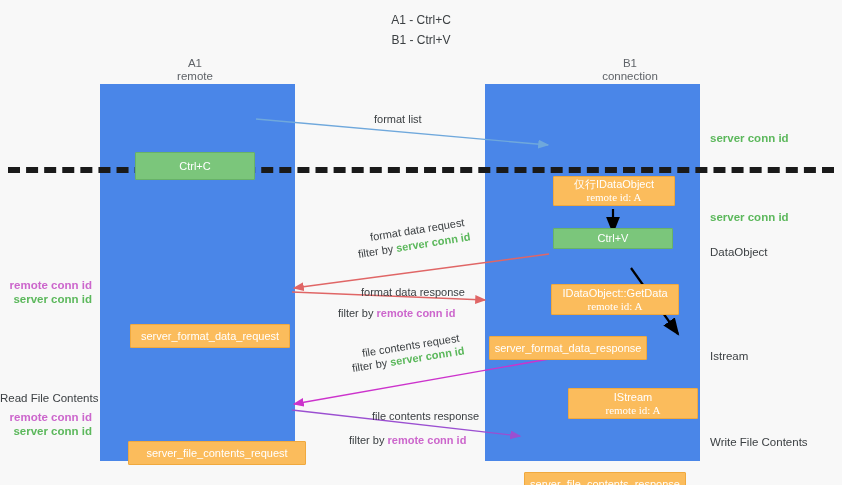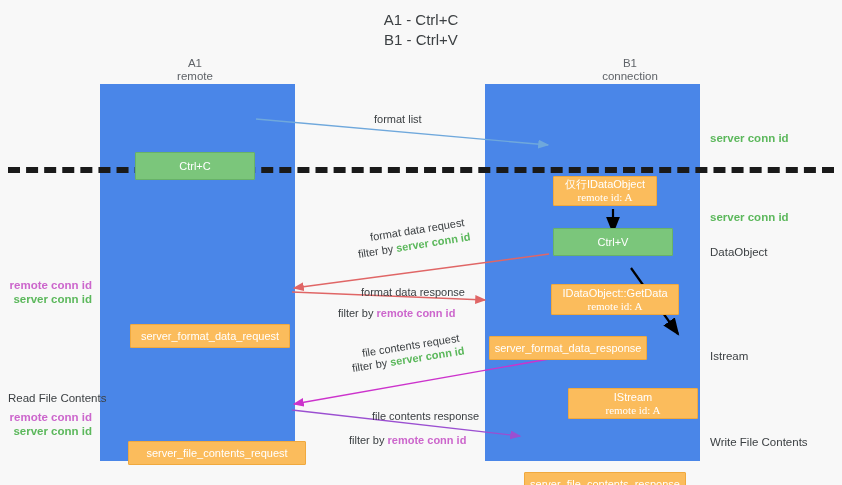--- a/index.html
+++ b/index.html
@@ -15,21 +15,21 @@
     font-family: "Liberation Sans", sans-serif;
     overflow: hidden;
   }
   .abs { position: absolute; }
 
   
   #title {
     left: 0; top: 10px;
     width: 842px;
     text-align: center;
-    font-size: 15px;
+    font-size: 12px;
     color: #3c4043;
     line-height: 20px;
     white-space: pre-line;
   }
 
   
   .col-header {
     width: 210px;
     text-align: center;
     font-size: 11.5px;
@@ -70,39 +70,39 @@
     line-height: 13px;
     border-radius: 1px;
     margin-top: 48px;
   }
   .box.green  { background: #7bc67b; border: 1px solid #68b268; }
   .box.orange { background: #fbb martin; }
   .box.orange { background: #fbbc5c; border: 1px solid #f0a93e; }
   .box .l2 { display: block; font-family: Liberation Serif, serif; }
 
   #box-ctrlc   { left: 135px; top: 104px; width: 120px; height: 28px; }
-  #box-copyobj { left: 553px; top: 128px; width: 104px; height: 30px; }
-  #box-ctrlv   { left: 553px; top: 180px; width: 120px; height: 28px; }
+  #box-copyobj { left: 553px; top: 128px; width: 122px; height: 30px; }
+  #box-ctrlv   { left: 553px; top: 180px; width: 120px; height: 21px; }
   #box-getdata { left: 551px; top: 236px; width: 128px; height: 31px; }
   #box-istream { left: 568px; top: 340px; width: 130px; height: 31px; }
   #box-fmt-req { left: 130px; top: 276px; width: 160px; height: 24px; }
   #box-fmt-res { left: 489px; top: 288px; width: 158px; height: 24px; }
   #box-file-req{ left: 128px; top: 393px; width: 178px; height: 24px; }
   #box-file-res{ left: 524px; top: 424px; width: 162px; height: 24px; }
 
   
   .side-label {
     font-size: 11.5px;
     color: #3c4043;
     white-space: nowrap;
   }
   #lbl-dataobject { left: 710px; top: 246px; }
   #lbl-istream    { left: 710px; top: 350px; }
   #lbl-writefile  { left: 710px; top: 436px; }
-  #lbl-readfile   { left: 8px;   top: 392px; }
+  #lbl-readfile   { left: 0;   top: 392px; }
 
   
   .conn {
     font-size: 11.5px;
     font-weight: bold;
     white-space: nowrap;
   }
   .conn.server { color: #5cb85c; }
   .conn.remote { color: #cc66cc; }
 

